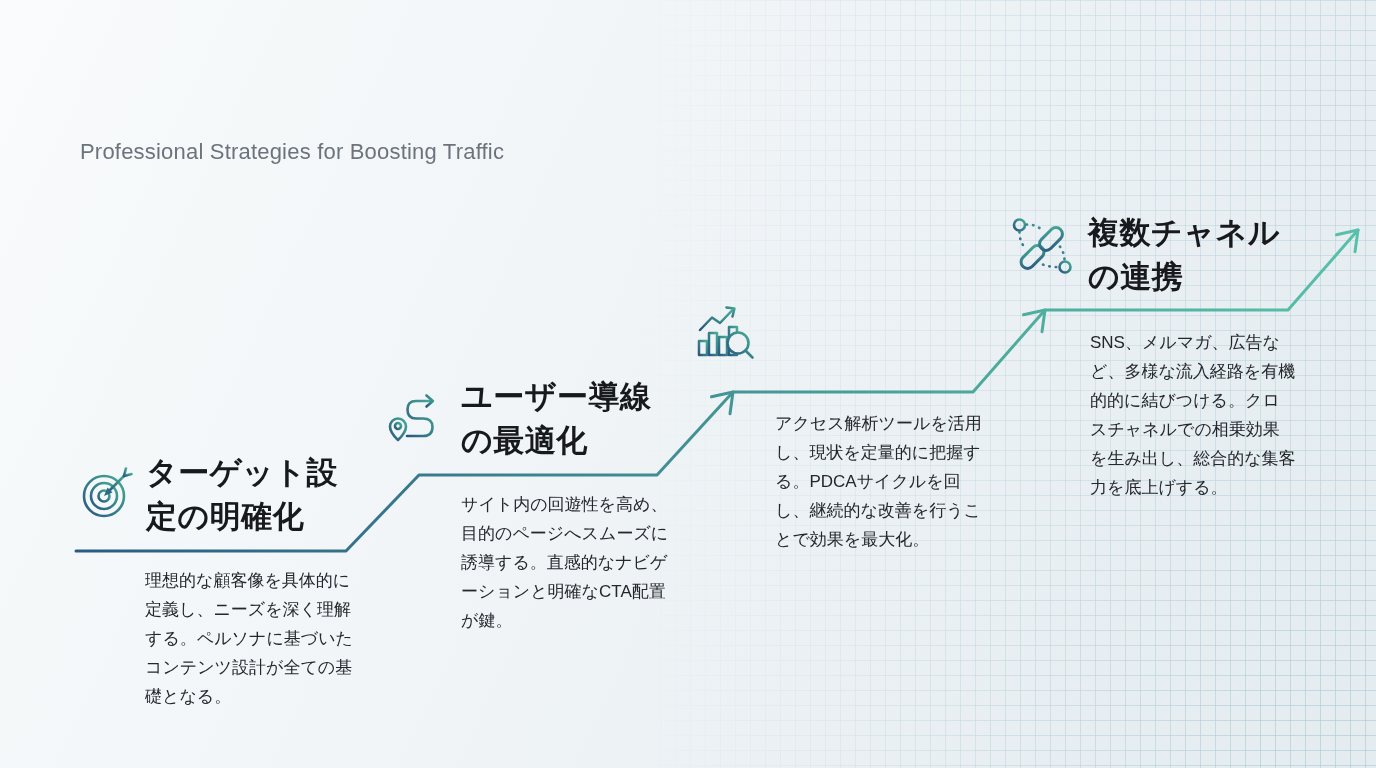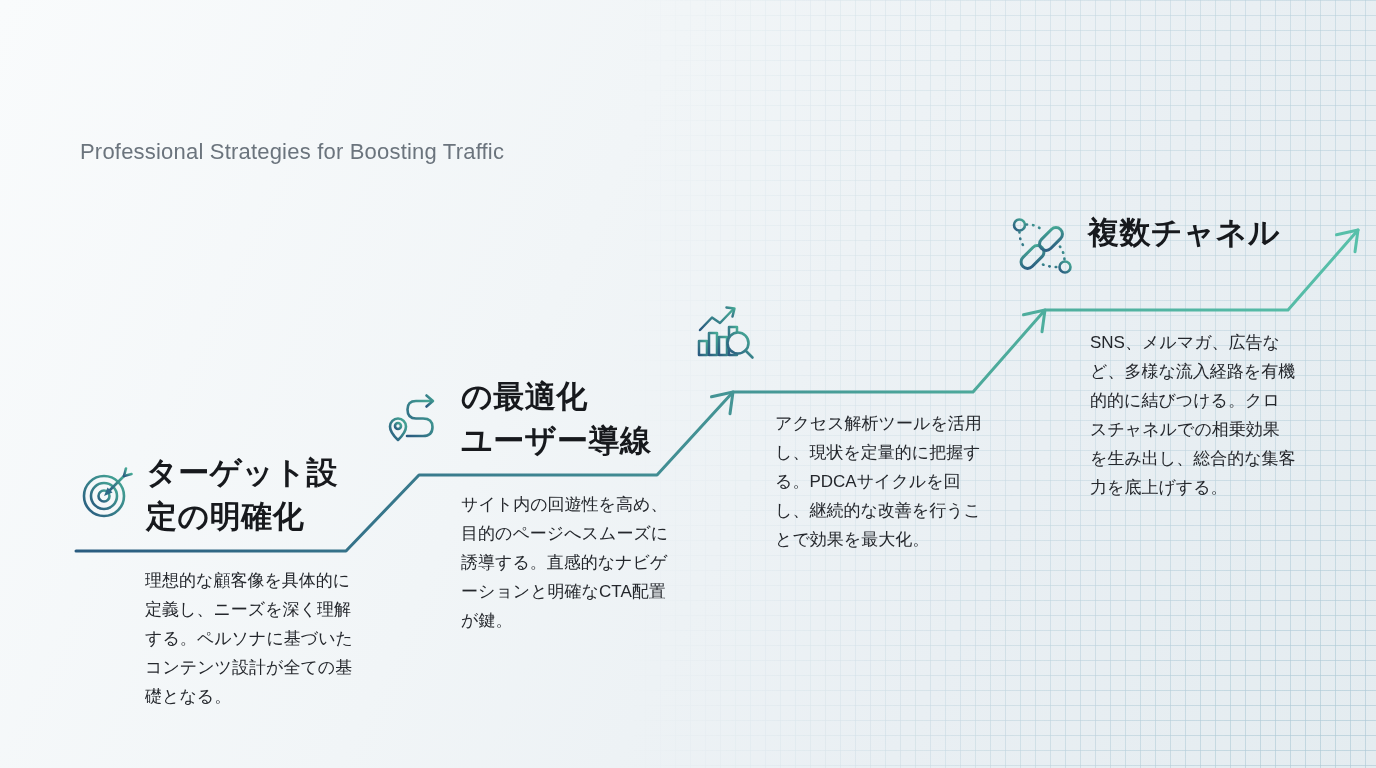--- a/index.html
+++ b/index.html
@@ -140,22 +140,22 @@
           </defs>
         <g fill="none" stroke="url(#g2)" stroke-width="2.6" stroke-linecap="round" stroke-linejoin="round">
           <path d="M12,49 C12,49 4,41.5 4,35.5 a8,8 0 1 1 16,0 C20,41.5 12,49 12,49 Z"></path>
           <circle cx="12" cy="35" r="3"></circle>
           <path d="M21,45 H37 Q46.5,45 46.5,36 Q46.5,27.5 37,27.5 H30 Q21.5,27.5 21.5,18.5 Q21.5,10 30,10 H46"></path>
           <path d="M40.5,4.5 L47,10 L40.5,15.5"></path>
         </g>
       </svg>
     </span>
     <h2>
+      <span>ユーザー導線</span>
       <span>の最適化</span>
-      <span>ユーザー導線</span>
     </h2>
     <p>サイト内の回遊性を高め、目的のページへスムーズに誘導する。直感的なナビゲーションと明確なCTA配置が鍵。</p>
   </section>
 
   <section class="step s3">
     <span class="icon">
       <svg viewBox="0 0 60 60" width="60" height="60">
         <defs>
             <linearGradient id="g3" x1="0" y1="1" x2="1" y2="0">
           <stop offset="0" stop-color="#29587f"></stop>
@@ -197,17 +197,18 @@
             <path d="M16.5,9.5 C24,9.5 28,11.5 31.5,14.5"></path>
             <path d="M9.5,17 C9.5,23 11,27.5 14,31.5"></path>
             <path d="M50,31.5 C53,36 54.5,40.5 54.5,45"></path>
             <path d="M33,49.5 C38,51.5 43,52 48,52"></path>
           </g>
         </g>
       </svg>
     </span>
     <h2>
       <span>複数チャネル</span>
+      <span>の連携</span>
     </h2>
     <p>SNS、メルマガ、広告など、多様な流入経路を有機的的に結びつける。クロスチャネルでの相乗効果を生み出し、総合的な集客力を底上げする。</p>
   </section>
 
 </div>
 
 </body></html>

